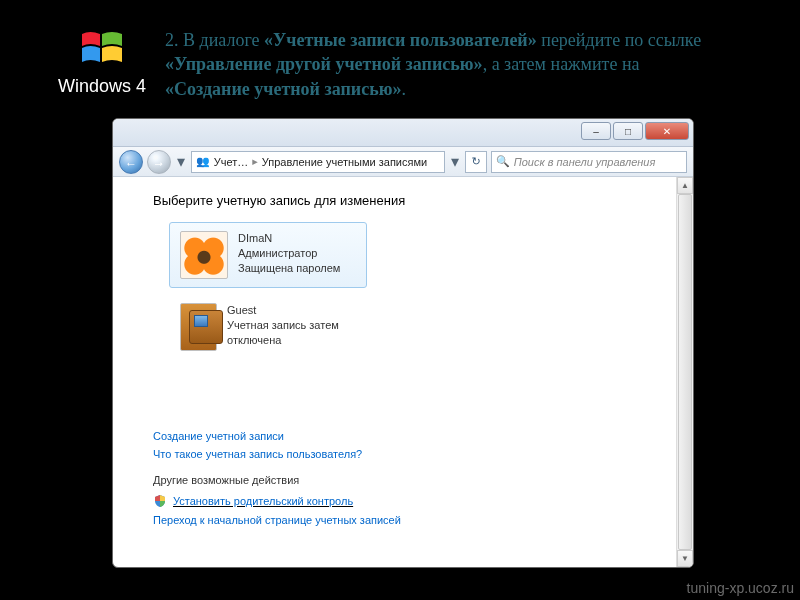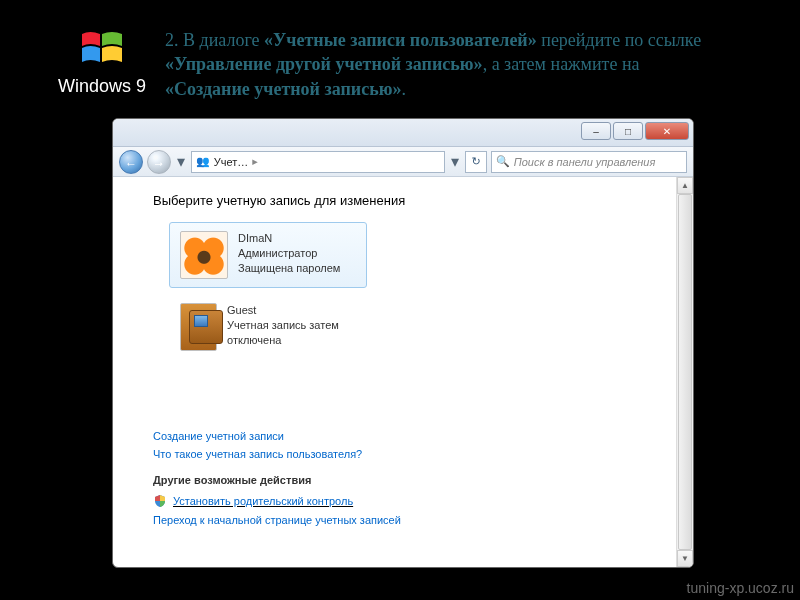--- a/index.html
+++ b/index.html
@@ -156,21 +156,21 @@
   }
   .av-suitcase::after{
     content:"";position:absolute;left:13px;top:11px;width:12px;height:10px;
     background:linear-gradient(#7fb8e8,#3a7ac0);border:1px solid #2a5a90;
   }
   .acct-text { font-size: 11px; color:#333; line-height:1.35;}
   .acct-name { font-weight: normal; }
   .links { margin-top: 70px; }
   .link { color:#0066cc; font-size:11px; margin-bottom:6px; cursor:pointer;}
   .section-head {
-    font-weight: bold; font-size: 11px; color:#333;
+    font-weight: normal; font-size: 11px; color:#333;
     margin-top: 14px; margin-bottom: 8px;
   }
   .link-row { display:flex;align-items:center;gap:6px;margin-bottom:6px;text-decoration:underline;}
   .shield-mini{width:14px;height:14px;}
   .scrollbar {
     position:absolute;right:0;top:0;bottom:0;width:17px;
     background:#f0f0f0;border-left:1px solid #ddd;
   }
   .sb-btn{height:17px;background:linear-gradient(#f8f8f8,#e4e4e4);border:1px solid #ccc;
     display:flex;align-items:center;justify-content:center;font-size:8px;color:#666;}
@@ -186,21 +186,21 @@
 
 <div class="logo-area">
   <span class="win-flag">
     <svg width="44" height="40" viewBox="0 0 44 40">
       <path d="M2 6 Q10 2 20 6 L20 18 Q10 14 2 18 Z" fill="#e23"></path>
       <path d="M22 6 Q32 2 42 6 L42 18 Q32 14 22 18 Z" fill="#6b3"></path>
       <path d="M2 20 Q10 16 20 20 L20 34 Q10 30 2 34 Z" fill="#39e"></path>
       <path d="M22 20 Q32 16 42 20 L42 34 Q32 30 22 34 Z" fill="#fc3"></path>
     </svg>
   </span>
-  <div class="win-text">Windows 9</div>
+  <div class="win-text">Windows 4</div>
 </div>
 
 <div class="instruction">
   <span>2. В диалоге </span><span class="bold">«Учетные записи пользователей»</span><span> перейдите по ссылке </span><span class="bold">«Управление другой учетной записью»</span><span>, а затем нажмите на </span><span class="bold">«Создание учетной записью»</span><span>.</span>
 </div>
 
 <div class="window">
   <div class="titlebar">
     <div class="caption-btn">–</div>
     <div class="caption-btn">□</div>
@@ -214,20 +214,21 @@
     <div class="navbtn fwd">
       <span>→</span>
     </div>
     <div class="drop">
       <span>▾</span>
     </div>
     <div class="address">
       <span>👥</span>
       <span>Учет…</span>
       <span class="sep">▸</span>
+      <span>Управление учетными записями</span>
     </div>
     <div class="drop">
       <span>▾</span>
     </div>
     <div class="refresh">
       <span>↻</span>
     </div>
     <div class="searchbox">
       <span class="mag">🔍</span>
       <span class="ph">Поиск в панели управления</span>

